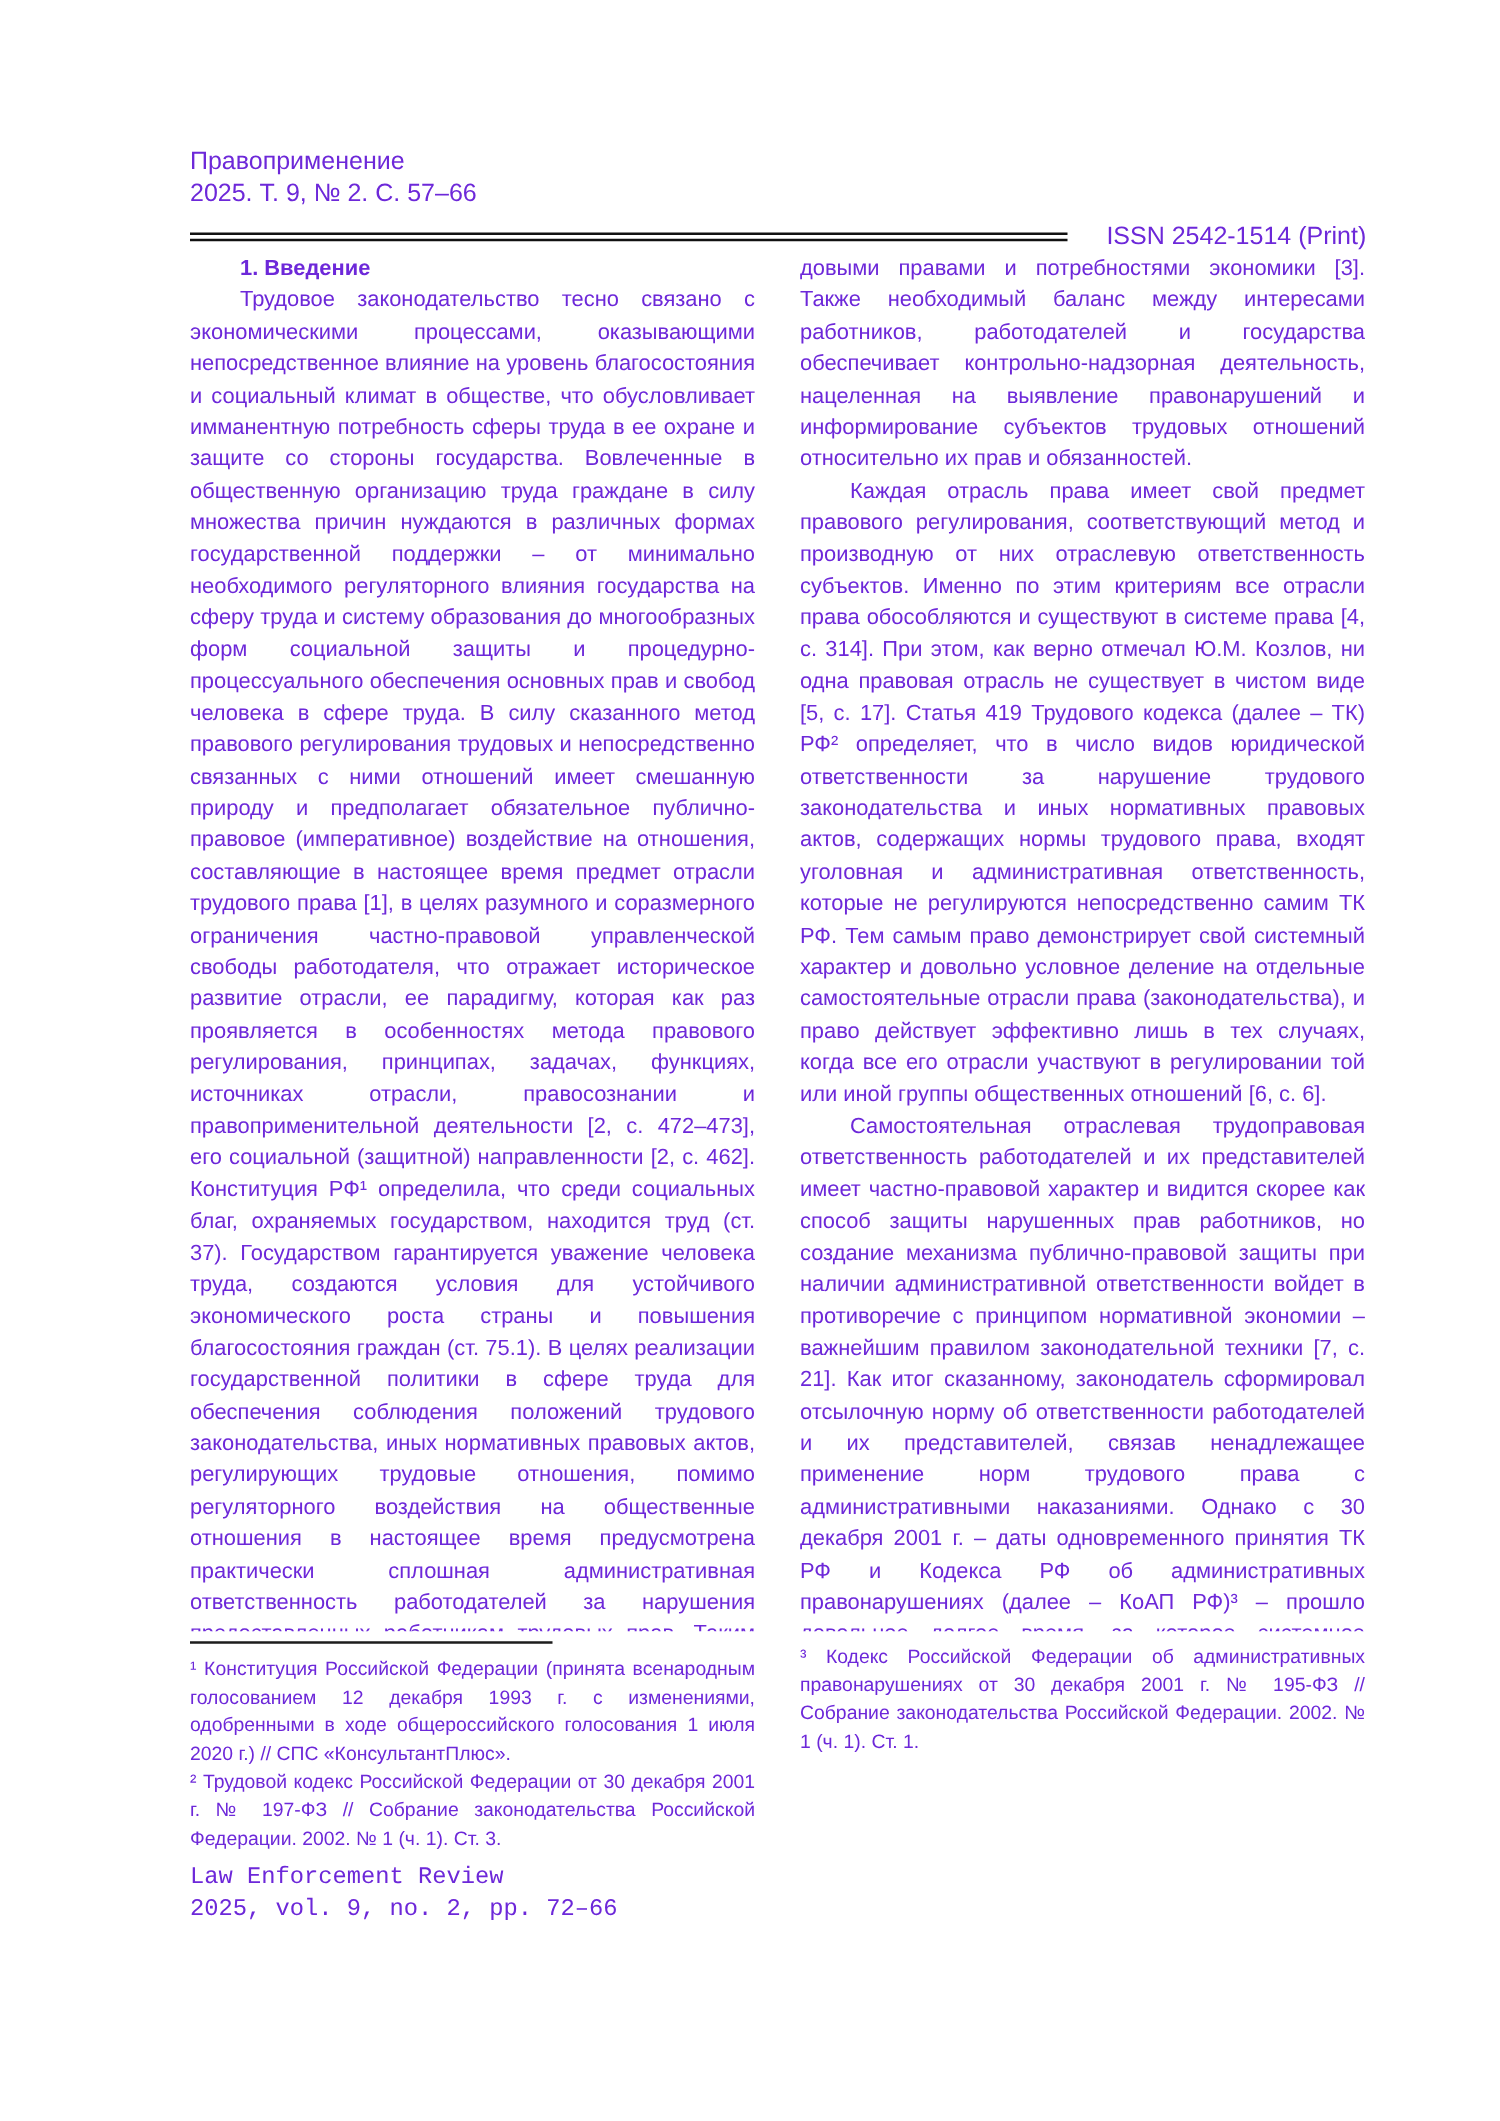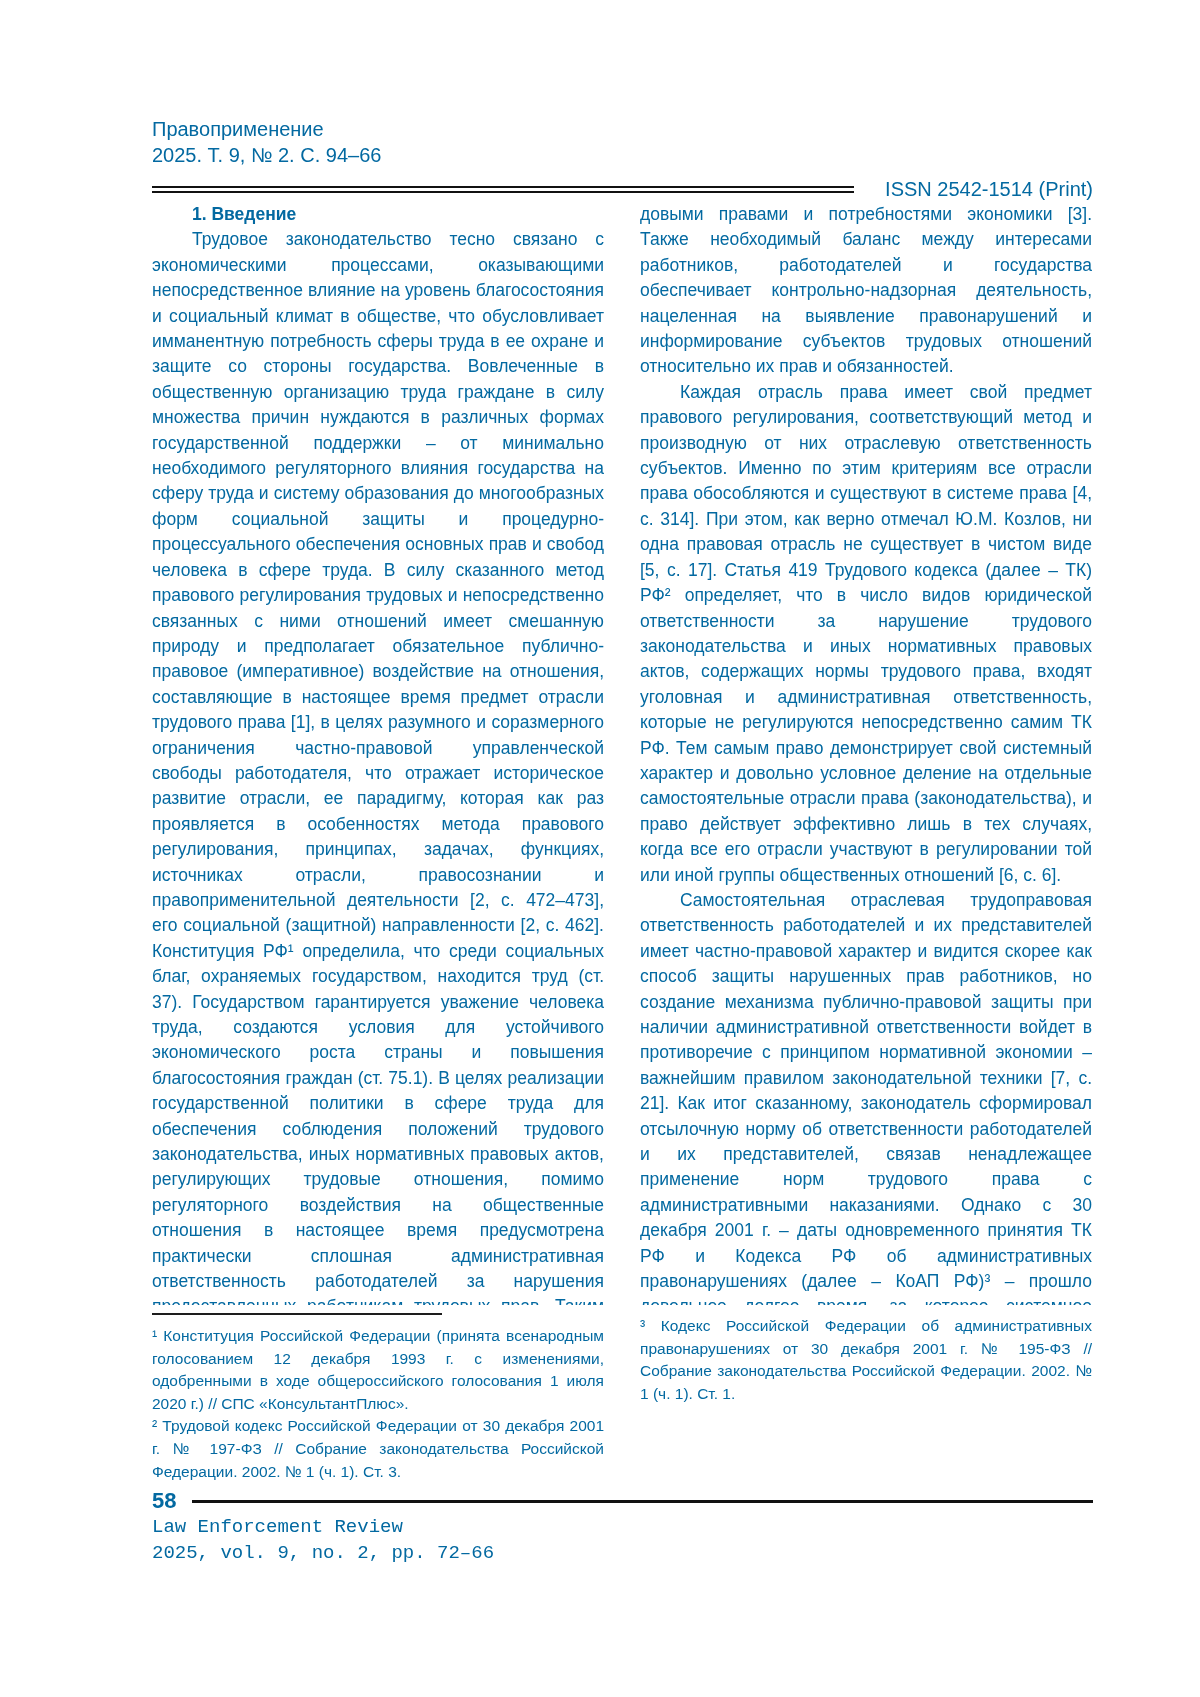--- a/index.html
+++ b/index.html
@@ -3,21 +3,21 @@
 <meta charset="utf-8">
 <style>
   html, body { margin: 0; padding: 0; background: #e8e8e8; }
   .page {
     position: relative;
     width: 1200px;
     height: 1697px;
     background: #ffffff;
     margin: 0 auto;
     font-family: "Liberation Sans", "DejaVu Sans", sans-serif;
-    color: #0369a1;
+    color: #6d28d9;
     overflow: hidden;
   }
 
   
   .header {
     position: absolute;
     top: 116px;
     left: 152px;
     right: 107px;
   }
@@ -102,21 +102,21 @@
     font-family: Liberation Mono, monospace;
   }
 </style>
 </head>
 <body>
 
 <div class="page">
 
   <div class="header">
     <div class="jline">Правоприменение</div>
-    <div class="jline">2025. Т. 9, № 2. С. 94–66</div>
+    <div class="jline">2025. Т. 9, № 2. С. 57–66</div>
     <div class="rule-row">
       <div class="double-rule"></div>
       <div class="issn">ISSN 2542-1514 (Print)</div>
     </div>
   </div>
 
   <div class="bodywrap">
 
     <div class="col">
       <div class="col-text">
@@ -137,23 +137,19 @@
         <p>Самостоятельная отраслевая трудоправовая ответственность работодателей и их представителей имеет частно-правовой характер и видится скорее как способ защиты нарушенных прав работников, но создание механизма публично-правовой защиты при наличии административной ответственности войдет в противоречие с принципом нормативной экономии – важнейшим правилом законодательной техники [7, с. 21]. Как итог сказанному, законодатель сформировал отсылочную норму об ответственности работодателей и их представителей, связав ненадлежащее применение норм трудового права с административными наказаниями. Однако с 30 декабря 2001 г. – даты одновременного принятия ТК РФ и Кодекса РФ об административных правонарушениях (далее – КоАП РФ)³ – прошло довольное долгое время, за которое системное регулирование и применение норм</p>
       </div>
       <div class="footnotes right-fns">
         <p>³ Кодекс Российской Федерации об административных правонарушениях от 30 декабря 2001 г. № 195-ФЗ // Собрание законодательства Российской Федерации. 2002. № 1 (ч. 1). Ст. 1.</p>
       </div>
     </div>
 
   </div>
 
   <div class="footer">
-    <div class="pageline">
-      <span class="page-num">58</span>
-      <div class="footer-rule"></div>
-    </div>
     <div class="footer-right">
       <div>Law Enforcement Review</div>
       <div>2025, vol. 9, no. 2, pp. 72–66</div>
     </div>
   </div>
 
 </div>
 
 </body></html>

